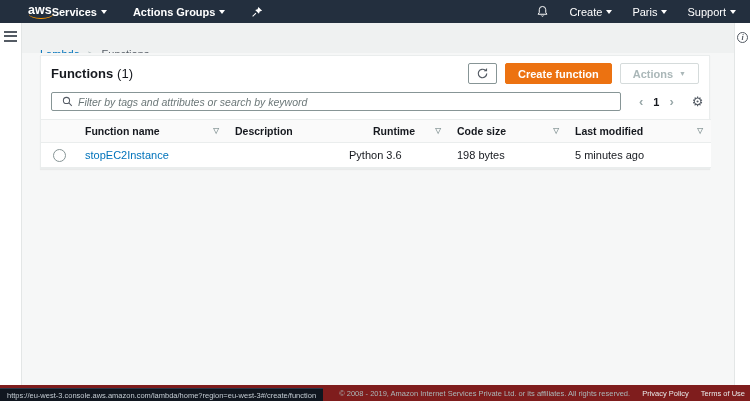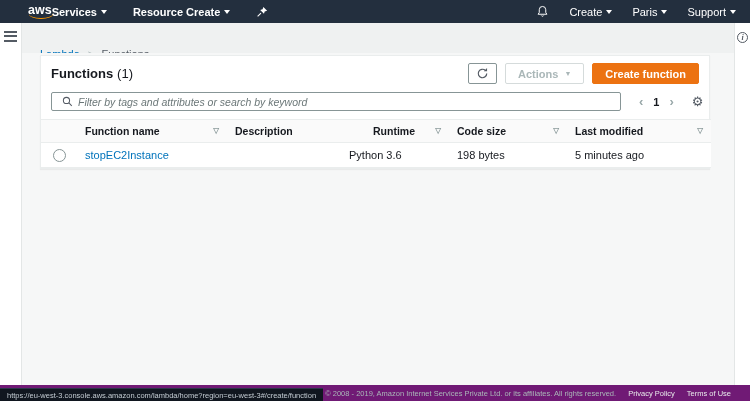--- a/index.html
+++ b/index.html
@@ -113,22 +113,22 @@
   .col-modified{ width:144px; }
   .radio{
     width:13px; height:13px; border:1px solid #879596; border-radius:50%;
     margin:0 auto; cursor:pointer; background:#fff;
   }
   .fn-link{ color:#0073bb; cursor:pointer; text-decoration:none; }
 
   
   .footer{
     position:absolute; left:0; bottom:0; width:750px; height:16px;
-    background:#701a75; display:flex; align-items:center; justify-content:flex-end;
-    font-size:7.5px; color:#aab7b8; z-index:40; gap:12px; padding-right:19px;
+    background:#7f1d1d; display:flex; align-items:center; justify-content:flex-end;
+    font-size:7.5px; color:#aab7b8; z-index:40; gap:12px; padding-right:5px;
   }
   .footer-link{ color:#e8ebeb; cursor:pointer; }
   .status-url{
     position:absolute; left:0; bottom:0; height:13px; z-index:50;
     background:#10161f; color:#c3cbd2; font-size:7.5px;
     display:flex; align-items:center; padding:0 7px; white-space:nowrap;
     border-top:1px solid #2a3648;
   }
   svg{ display:block; }
 </style>
@@ -136,21 +136,21 @@
 <body>
 
 <div class="topnav">
   <div class="aws-logo">aws</div>
   <div class="nav-left">
     <div class="nav-item">
       <span>Services</span>
       <span class="caret-down"></span>
     </div>
     <div class="nav-item">
-      <span>Resource Create</span>
+      <span>Actions Groups</span>
       <span class="caret-down"></span>
     </div>
     <div class="icon-btn">
       <svg width="12" height="12" viewBox="0 0 16 16">
         <path fill="#ffffff" d="M9.8 1.2 L14.8 6.2 L11.6 7.2 L10.6 10.4 L5.6 5.4 L8.8 4.4 Z"></path>
         <line x1="6.6" y1="9.4" x2="2.2" y2="13.8" stroke="#ffffff" stroke-width="1.4"></line>
       </svg>
     </div>
   </div>
   <div class="nav-right">
@@ -198,26 +198,26 @@
     <div class="panel-header">
       <span class="panel-title">Functions</span>
       <span class="panel-count">(1)</span>
       <div class="header-actions">
         <div class="btn btn-refresh">
           <svg width="13" height="13" viewBox="0 0 16 16">
             <path d="M13.2 8a5.2 5.2 0 1 1-1.7-3.85" fill="none" stroke="#545b64" stroke-width="1.5"></path>
             <path d="M13.6 1.2 v4 h-4 z" fill="#545b64"></path>
           </svg>
         </div>
+        <div class="btn btn-primary">
+          <span>Create function</span>
+        </div>
         <div class="btn btn-disabled">
           <span>Actions</span>
           <span class="caret-solid">▼</span>
-        </div>
-        <div class="btn btn-primary">
-          <span>Create function</span>
         </div>
       </div>
     </div>
 
     <div class="filter-row">
       <div class="search-box">
         <svg width="11" height="11" viewBox="0 0 16 16">
           <circle cx="6.5" cy="6.5" r="4.5" fill="none" stroke="#545b64" stroke-width="1.5"></circle>
           <line x1="10" y1="10" x2="14.2" y2="14.2" stroke="#545b64" stroke-width="1.5"></line>
         </svg>

